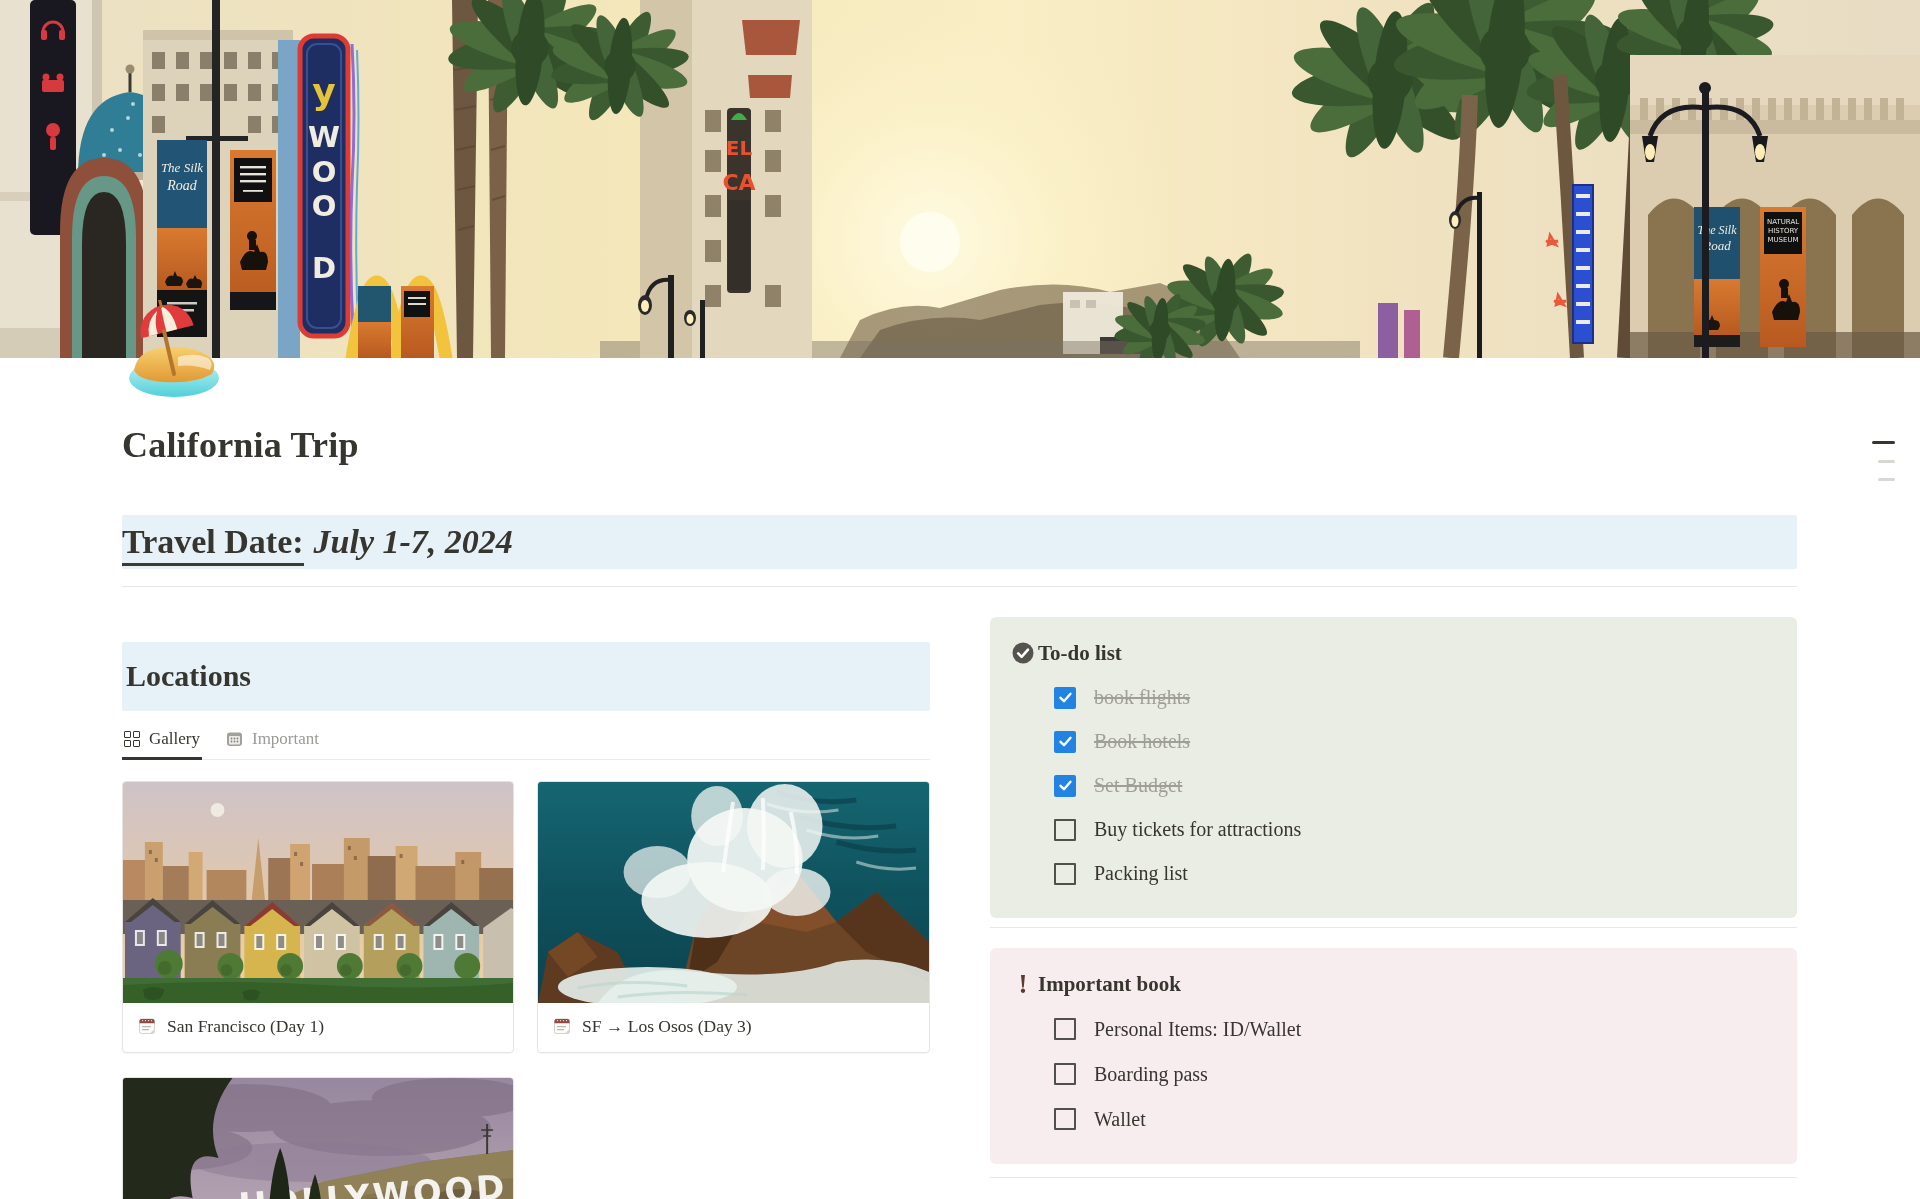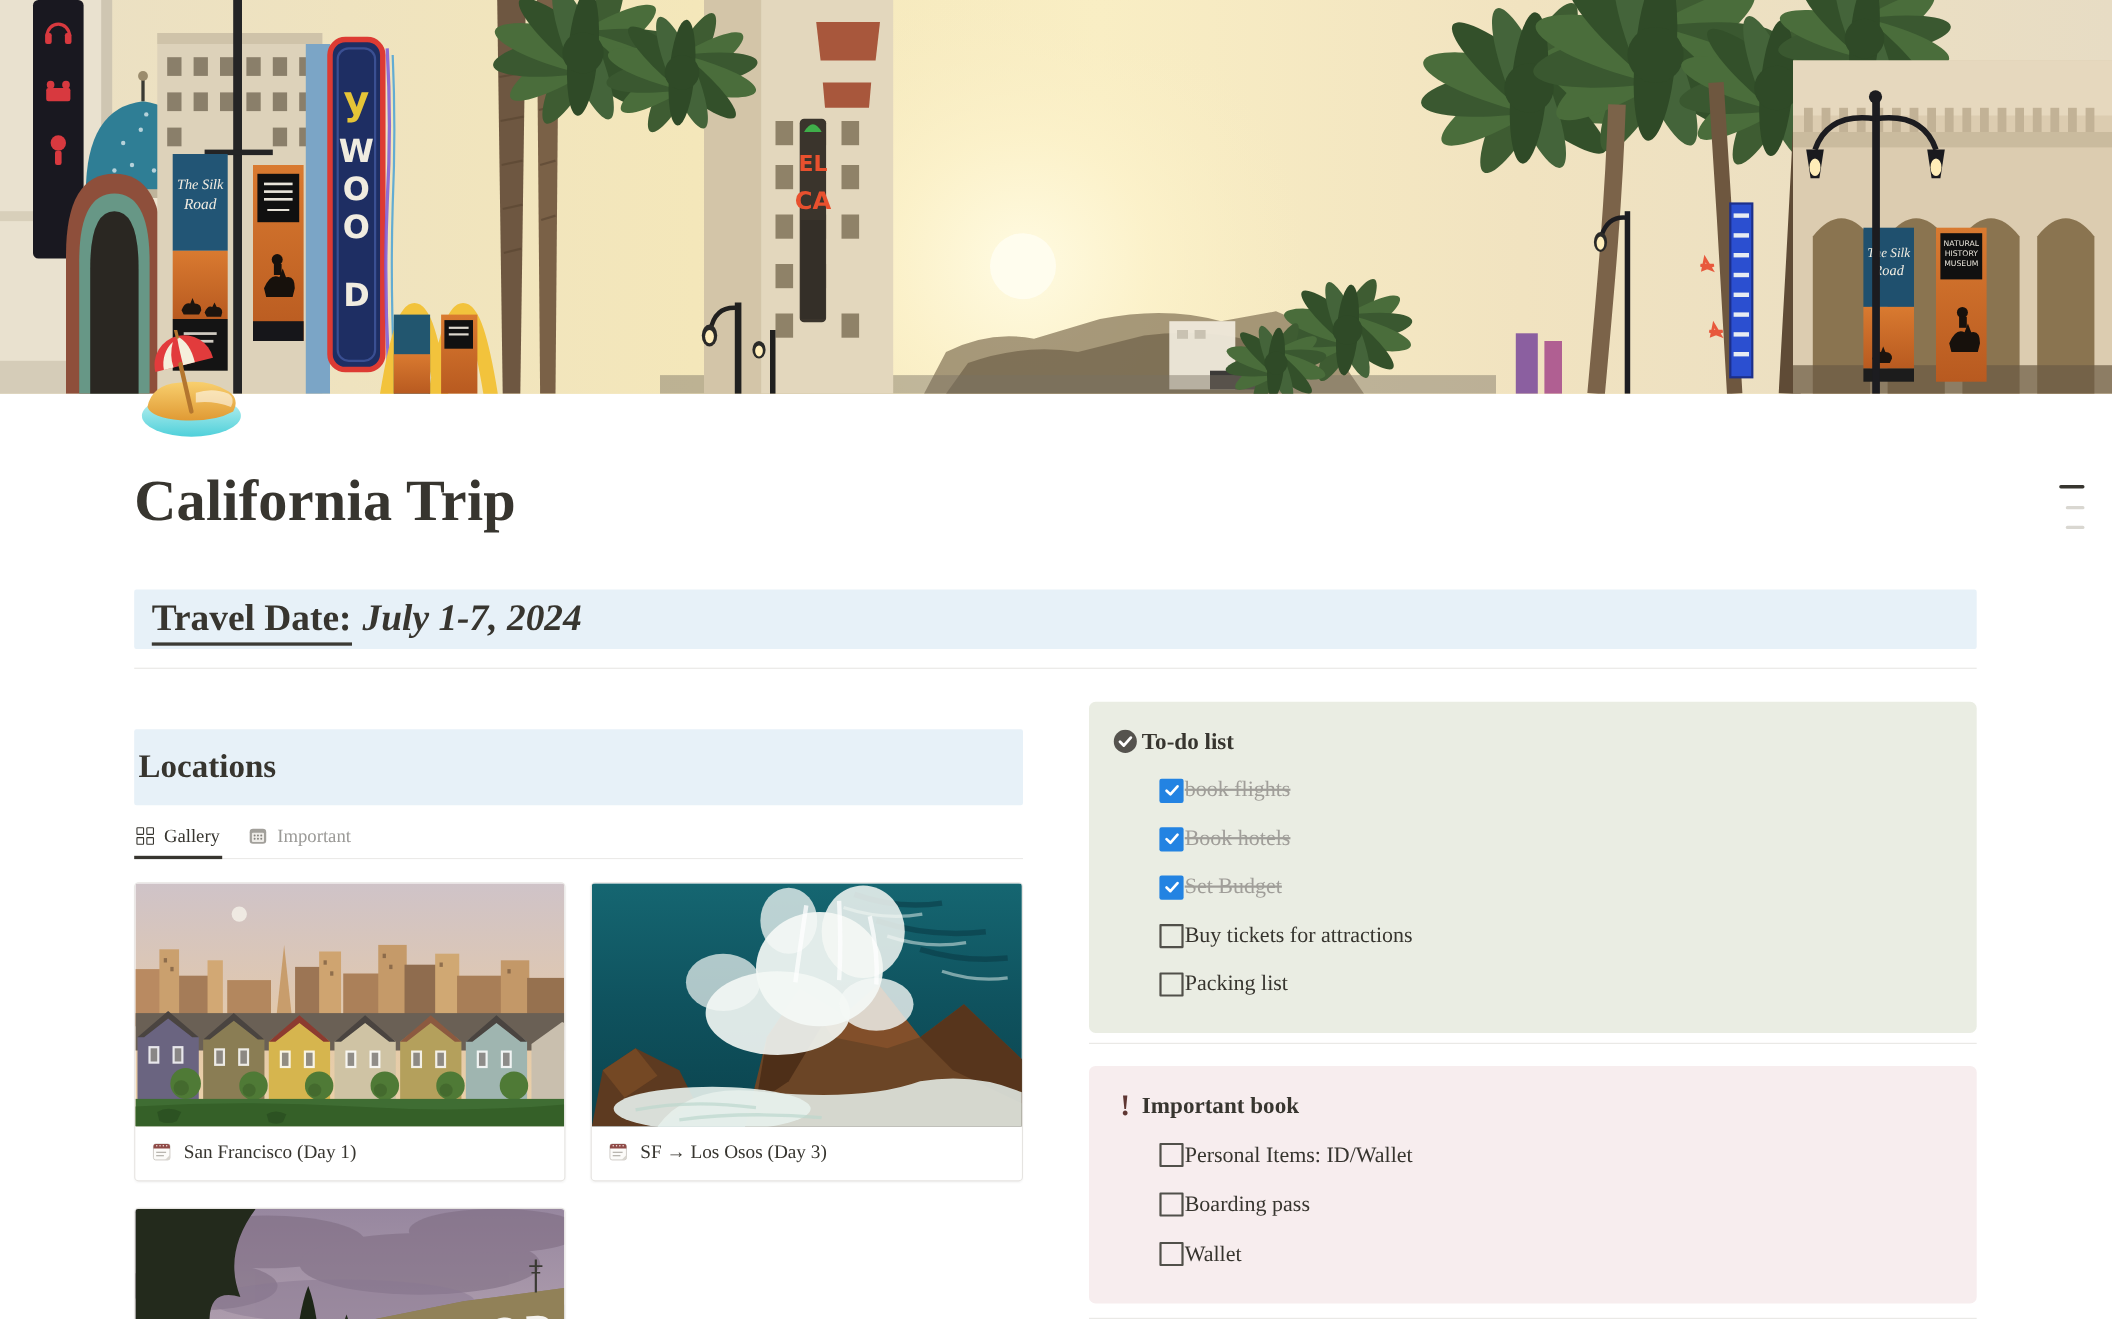--- a/index.html
+++ b/index.html
@@ -9,24 +9,24 @@
 
   
   .cover { position:relative; width:1920px; height:358px; overflow:hidden; background:#f3e6bd; }
   .cover svg { display:block; width:1920px; height:358px; }
 
   
   .page-icon { position:absolute; left:124px; top:300px; width:100px; height:100px; cursor:pointer; }
 
   
   .content { position:relative; padding:0 123px 0 122px; }
-  .page-title { margin-top:66px; font-size:53px; font-weight:bold; line-height:1.22; letter-spacing:.2px; color:#37352f; }
+  .page-title { margin-top:66px; font-size:36px; font-weight:bold; line-height:1.22; letter-spacing:.2px; color:#37352f; }
 
   .hl-band { background:#e7f1f8; border-radius:2px; }
-  .travel-band { margin-top:47px; height:54px; display:flex; align-items:center; padding-left:16px; }
+  .travel-band { margin-top:47px; height:54px; display:flex; align-items:center; padding-left:0; }
   .travel-band h2 { font-size:34px; font-weight:bold; line-height:1; }
   .travel-label { border-bottom:3px solid #3b3a34; padding-bottom:3px; }
   .travel-value { font-style:italic; margin-left:10px; }
 
   hr.divider { border:none; border-top:1px solid #e8e7e4; }
   .divider-main { margin-top:17px; }
 
   .cols { display:flex; gap:60px; margin-top:30px; }
   .col-left { width:808px; padding-top:25px; }
   .col-right { width:807px; }
@@ -48,21 +48,21 @@
   .card.cut { height:271px; }
 
   
   .callout { border-radius:6px; padding:24px 24px 22px 22px; }
   .callout-green { background:#eaede3; }
   .callout-pink { background:#f7edee; }
   .callout-head { display:flex; align-items:center; gap:4px; }
   .callout-head .co-icon { width:22px; height:25px; display:flex; align-items:center; justify-content:center; flex:none; }
   .callout-title { font-size:21px; font-weight:bold; }
   .check-list { margin-top:10px; }
-  .check-row { display:flex; align-items:center; gap:1px; margin-left:42px; height:44px; cursor:pointer; }
+  .check-row { display:flex; align-items:center; gap:18px; margin-left:42px; height:44px; cursor:pointer; }
   .check-row.tall { height:45px; }
   .checkbox { width:22px; height:22px; flex:none; display:flex; align-items:center; justify-content:center; }
   .checkbox.on { background:#2383e2; border-radius:2px; }
   .checkbox.off { border:2px solid #51504a; border-radius:1px; background:transparent; }
   .check-label { font-size:20px; }
   .check-label.struck { color:#a09e99; text-decoration:line-through; text-decoration-color:#a09e99; }
   .hr-right-1 { margin-top:9px; }
   .co2 { margin-top:20px; }
   .hr-right-2 { margin-top:13px; }
 

